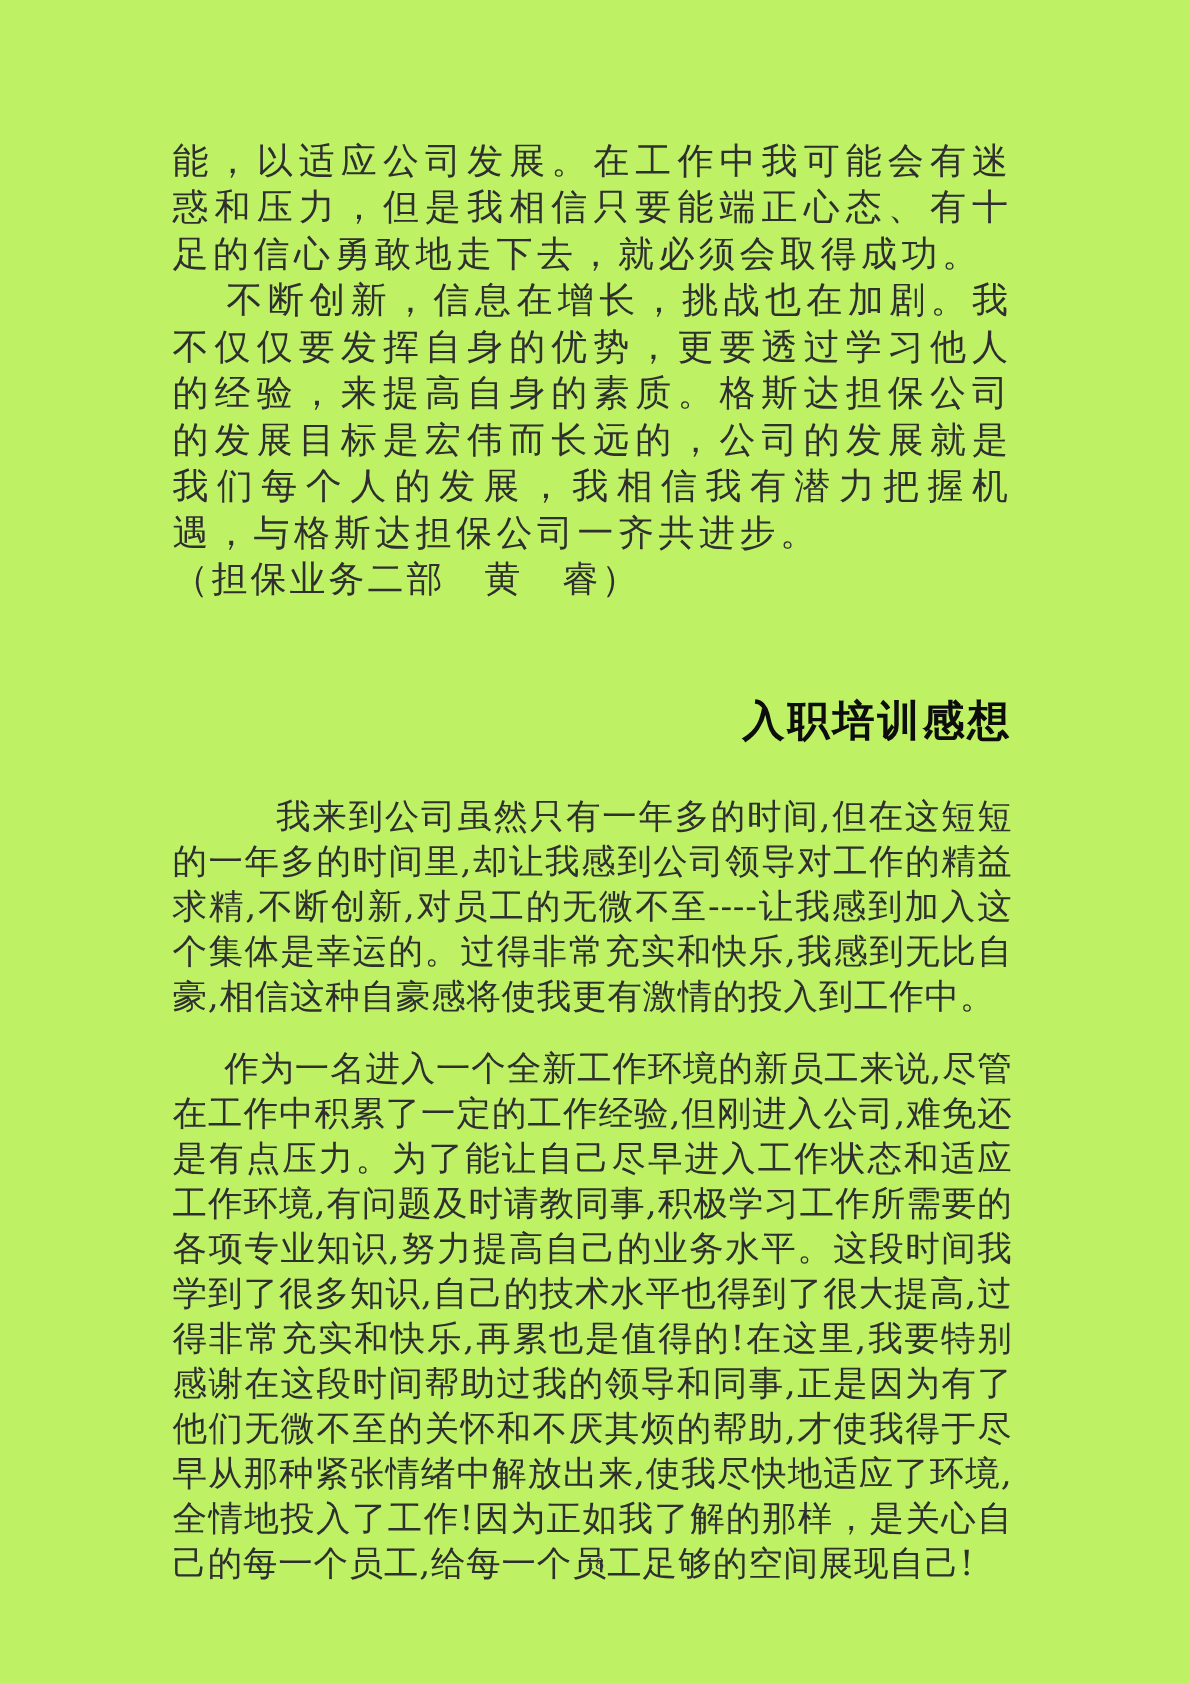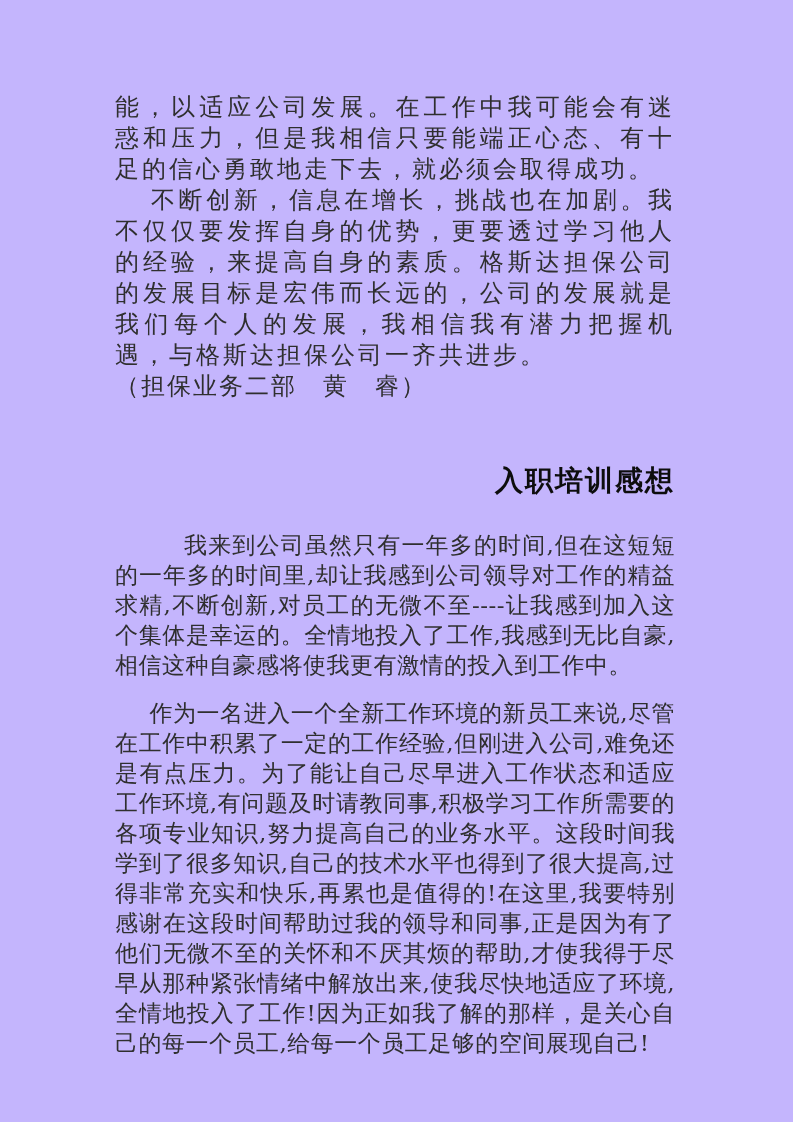--- a/index.html
+++ b/index.html
@@ -5,21 +5,21 @@
   html, body { margin: 0; padding: 0; }
   body {
     width: 793px; height: 1122px;
     background: #e8e8e8;
     font-family: "DejaVu Serif", "Liberation Serif", serif;
   }
   .page {
     position: relative;
     width: 793px; height: 1122px;
     margin: 0 auto;
-    background: #c4b5fd;
+    background: #bef264;
     overflow: hidden;
   }
   .content {
     position: absolute;
     left: 115px; top: 92px;
     width: 560px;
     color: #2f2f2f;
   }
   p { margin: 0; }
   
@@ -75,20 +75,20 @@
   <div class="content">
 
     <p class="s1">能，以适应公司发展。在工作中我可能会有迷惑和压力，但是我相信只要能端正心态、有十足的信心勇敢地走下去，就必须会取得成功。</p>
 
     <p class="s1 s1-indent">不断创新，信息在增长，挑战也在加剧。我不仅仅要发挥自身的优势，更要透过学习他人的经验，来提高自身的素质。格斯达担保公司的发展目标是宏伟而长远的，公司的发展就是我们每个人的发展，我相信我有潜力把握机遇，与格斯达担保公司一齐共进步。</p>
 
     <p class="byline">（担保业务二部　黄　睿）</p>
 
     <h1 class="title">入职培训感想</h1>
 
-    <p class="s2 sec2-first">我来到公司虽然只有一年多的时间,但在这短短的一年多的时间里,却让我感到公司领导对工作的精益求精,不断创新,对员工的无微不至----让我感到加入这个集体是幸运的。全情地投入了工作,我感到无比自豪,相信这种自豪感将使我更有激情的投入到工作中。</p>
+    <p class="s2 sec2-first">我来到公司虽然只有一年多的时间,但在这短短的一年多的时间里,却让我感到公司领导对工作的精益求精,不断创新,对员工的无微不至----让我感到加入这个集体是幸运的。过得非常充实和快乐,我感到无比自豪,相信这种自豪感将使我更有激情的投入到工作中。</p>
 
     <p class="s2 sec2-next">作为一名进入一个全新工作环境的新员工来说,尽管在工作中积累了一定的工作经验,但刚进入公司,难免还是有点压力。为了能让自己尽早进入工作状态和适应工作环境,有问题及时请教同事,积极学习工作所需要的各项专业知识,努力提高自己的业务水平。这段时间我学到了很多知识,自己的技术水平也得到了很大提高,过得非常充实和快乐,再累也是值得的!在这里,我要特别感谢在这段时间帮助过我的领导和同事,正是因为有了他们无微不至的关怀和不厌其烦的帮助,才使我得于尽早从那种紧张情绪中解放出来,使我尽快地适应了环境,全情地投入了工作!因为正如我了解的那样，是关心自己的每一个员工,给每一个员工足够的空间展现自己!</p>
 
   </div>
 
   <div class="page-number">18</div>
 </div>
 
 </body></html>

